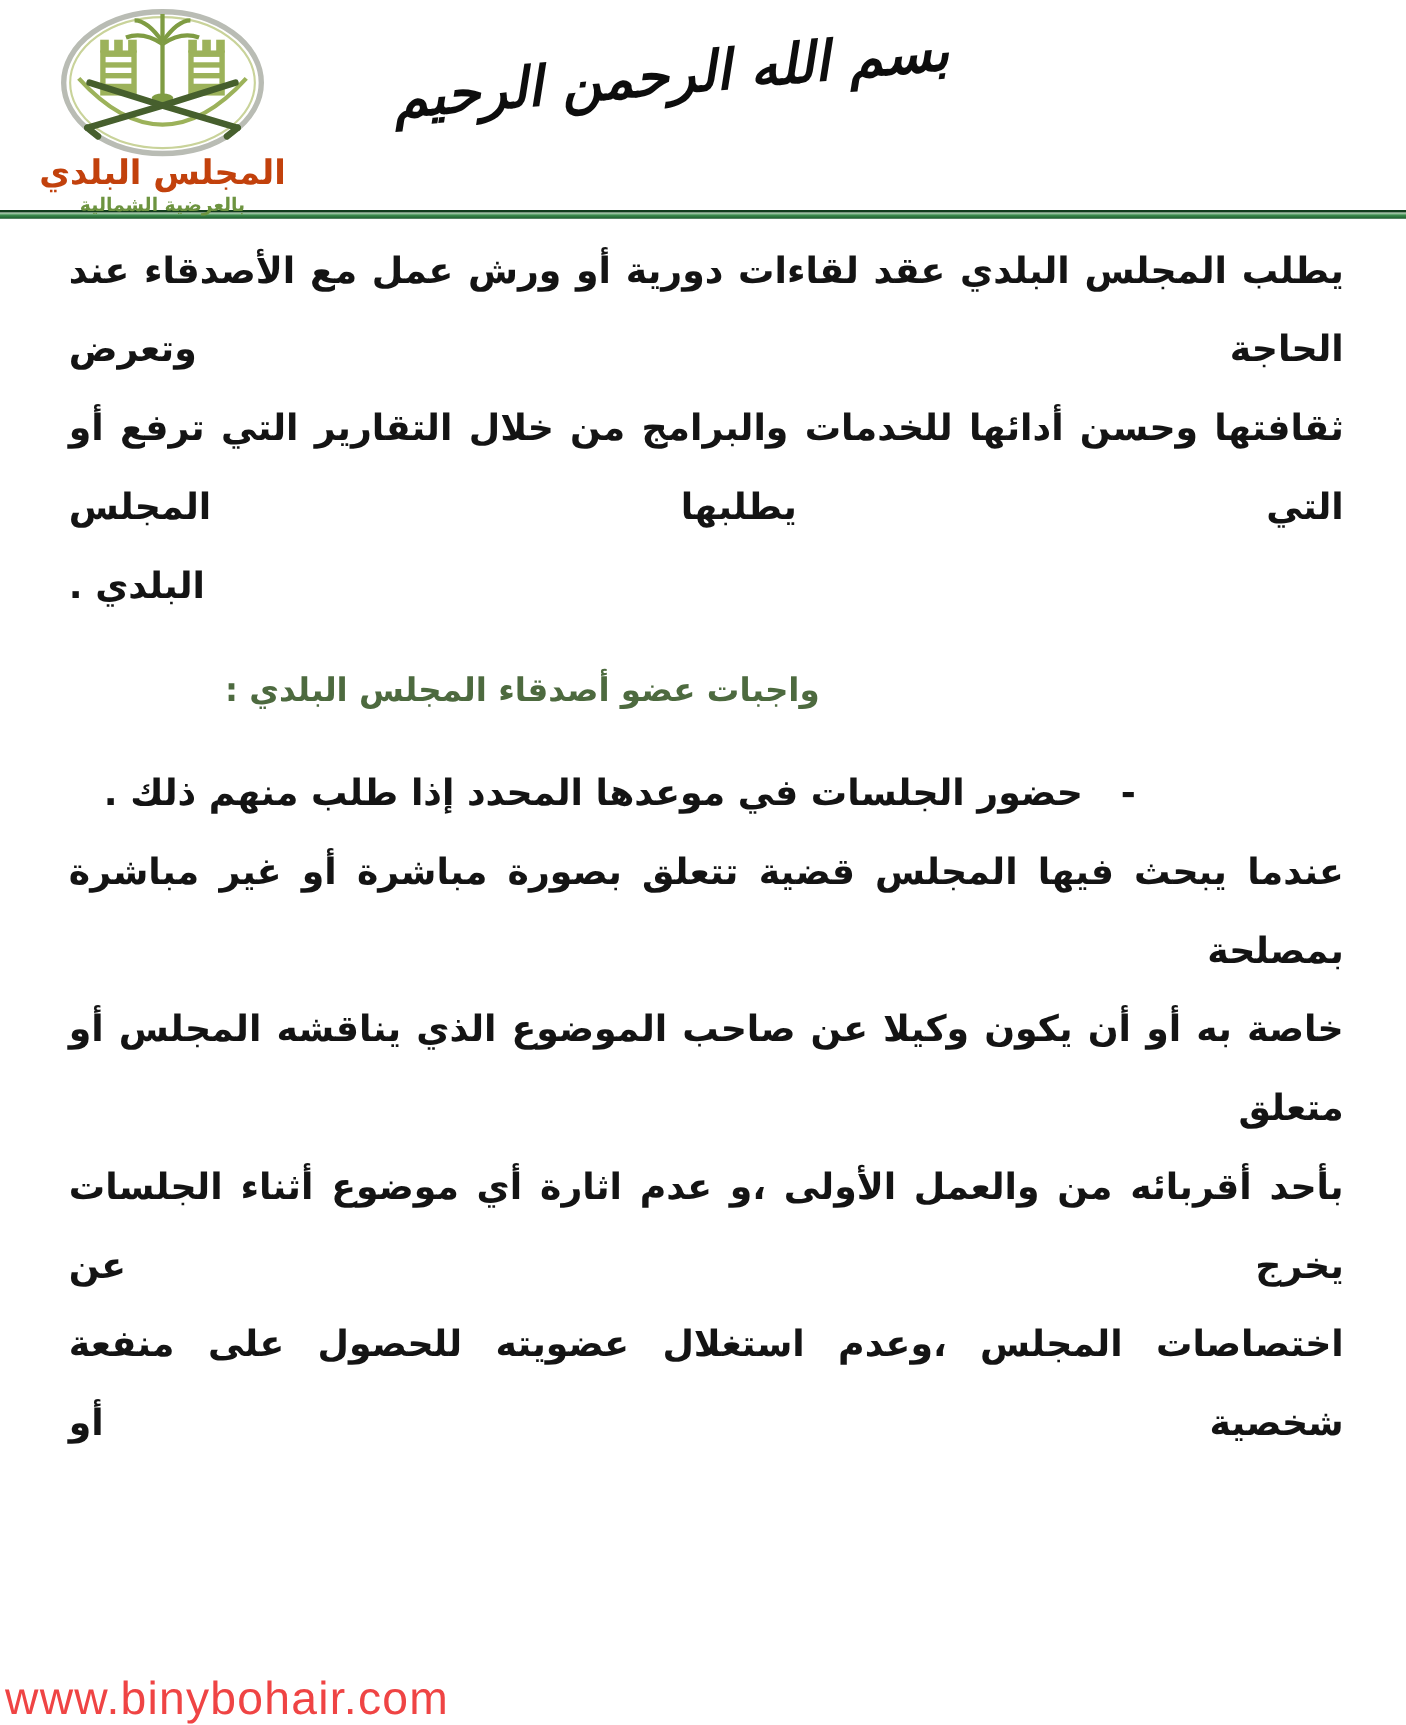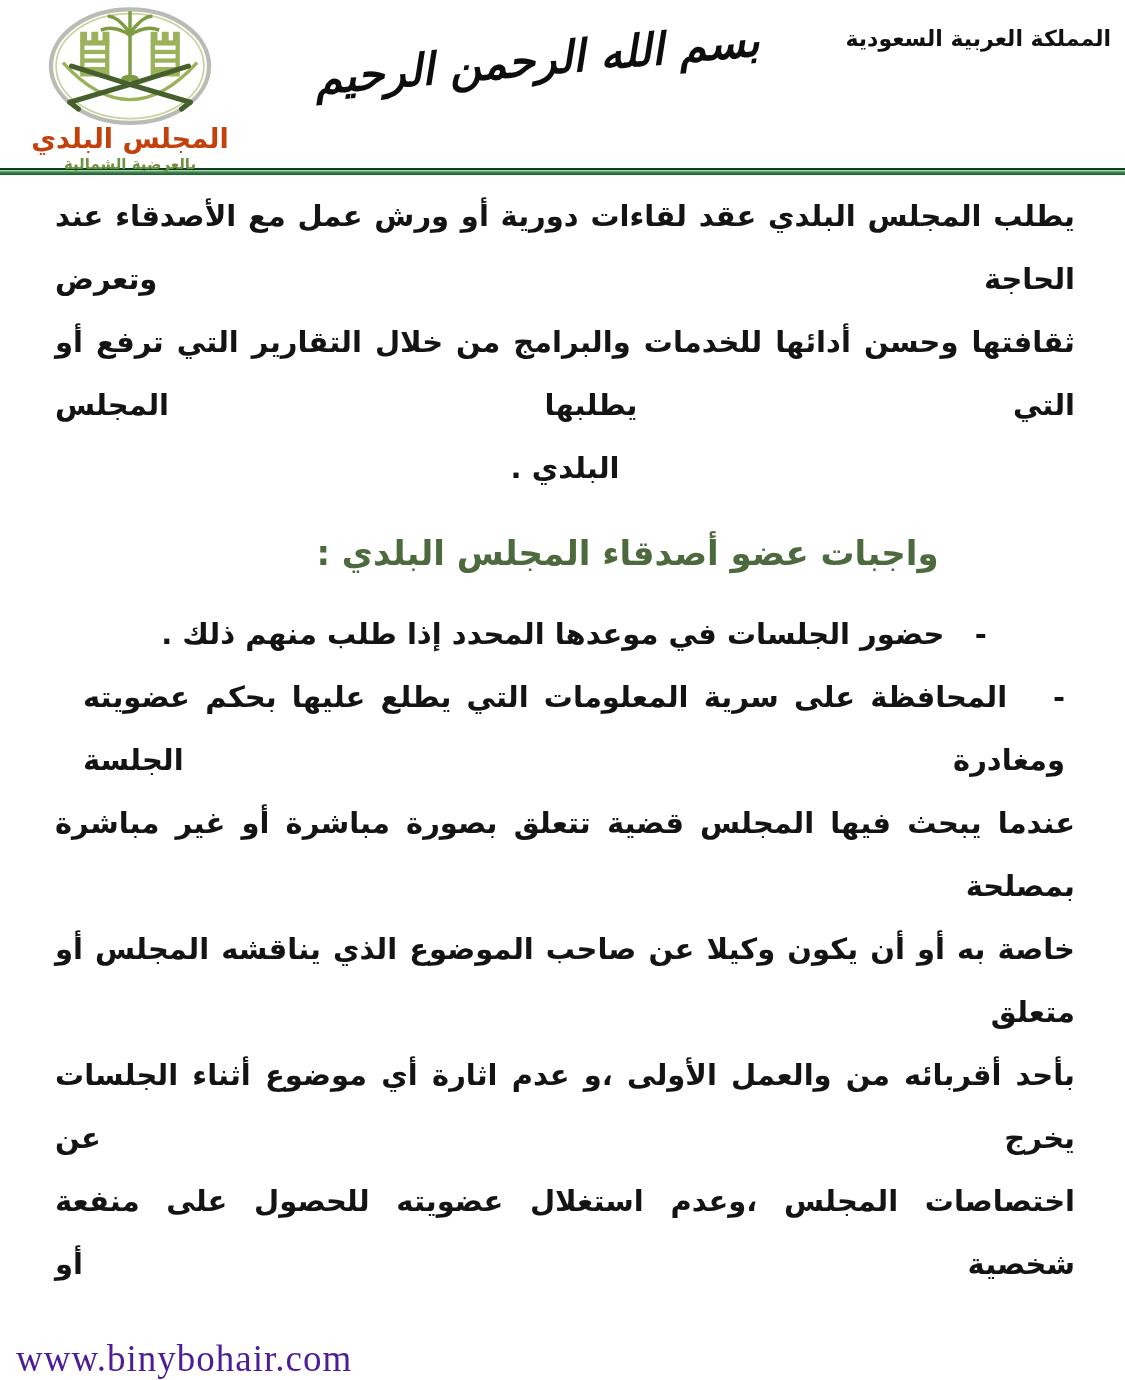--- a/index.html
+++ b/index.html
@@ -71,46 +71,46 @@
   
   .doc-main {
     direction: rtl;
     padding: 10px 50px 0 55px;
     font-weight: 700;
     font-size: 29px;
     color: #141414;
   }
   .line {
     line-height: 63px;
-    text-align: center;
+    text-align: left;
   }
   .line.stretch {
     text-align: justify;
     text-align-last: justify;
   }
   .bullet-first { padding-left: 4px; padding-right: 10px; margin-left: 24px; }
   .heading {
     color: #4d6a3f;
-    font-size: 34px;
+    font-size: 26px;
     line-height: 63px;
-    text-align: center;
+    text-align: left;
   }
   .heading-1 { margin-top: 22px; padding-left: 125px; }
   .gap-before-bullet1 { margin-top: 18px; }
 
   
   .watermark {
     position: absolute;
-    left: 16px;
+    left: 4px;
     bottom: 0px;
-    font-family: Liberation Serif, serif;
+    font-family: Liberation Sans, sans-serif;
     font-size: 37px;
     font-weight: 400;
     letter-spacing: 1px;
-    color: #4c1d95;
+    color: #ef4444;
     text-shadow: 1px 1px 0 #ffffff;
     direction: ltr;
     z-index: 5;
   }
 
   
   .emblem { display: block; margin: 0 auto; }
 </style>
 </head>
 <body>
@@ -161,40 +161,38 @@
         <path d="M170,112 l-10,8"></path>
       </g>
     </svg>
     <div class="logo-title">المجلس البلدي</div>
     <div class="logo-subtitle">بالعرضية الشمالية</div>
   </div>
 
   <div class="basmala">بسم الله الرحمن الرحيم</div>
 
   <div class="org-block">
-    <div>المملكة العربية السعودية</div>
   </div>
 </div>
 
 <div class="divider"></div>
 
 <div class="doc-main">
 
   <div>
     <div class="line stretch">يطلب المجلس البلدي عقد لقاءات دورية أو ورش عمل مع الأصدقاء عند الحاجة وتعرض</div>
     <div class="line stretch">ثقافتها وحسن أدائها للخدمات والبرامج من خلال التقارير التي ترفع أو التي يطلبها المجلس</div>
     <div class="line">البلدي .</div>
   </div>
 
   <div class="heading heading-1">واجبات عضو أصدقاء المجلس البلدي :</div>
 
   <div class="line gap-before-bullet1 bullet-first">-&nbsp;&nbsp; حضور الجلسات في موعدها المحدد إذا طلب منهم ذلك .</div>
 
   <div>
-    <div class="line stretch bullet-first">-&nbsp;&nbsp; المحافظة على سرية المعلومات التي يطلع عليها بحكم عضويته ومغادرة الجلسة</div>
     <div class="line stretch">عندما يبحث فيها المجلس قضية تتعلق بصورة مباشرة أو غير مباشرة بمصلحة</div>
     <div class="line stretch">خاصة به أو أن يكون وكيلا عن صاحب الموضوع الذي يناقشه المجلس أو متعلق</div>
     <div class="line stretch">بأحد أقربائه من والعمل الأولى ،و عدم اثارة  أي موضوع أثناء الجلسات يخرج عن</div>
     <div class="line stretch">اختصاصات المجلس ،وعدم استغلال عضويته للحصول على منفعة شخصية أو</div>
 
   </div>
 
 </div>
 
 <div class="watermark">www.binybohair.com</div>

